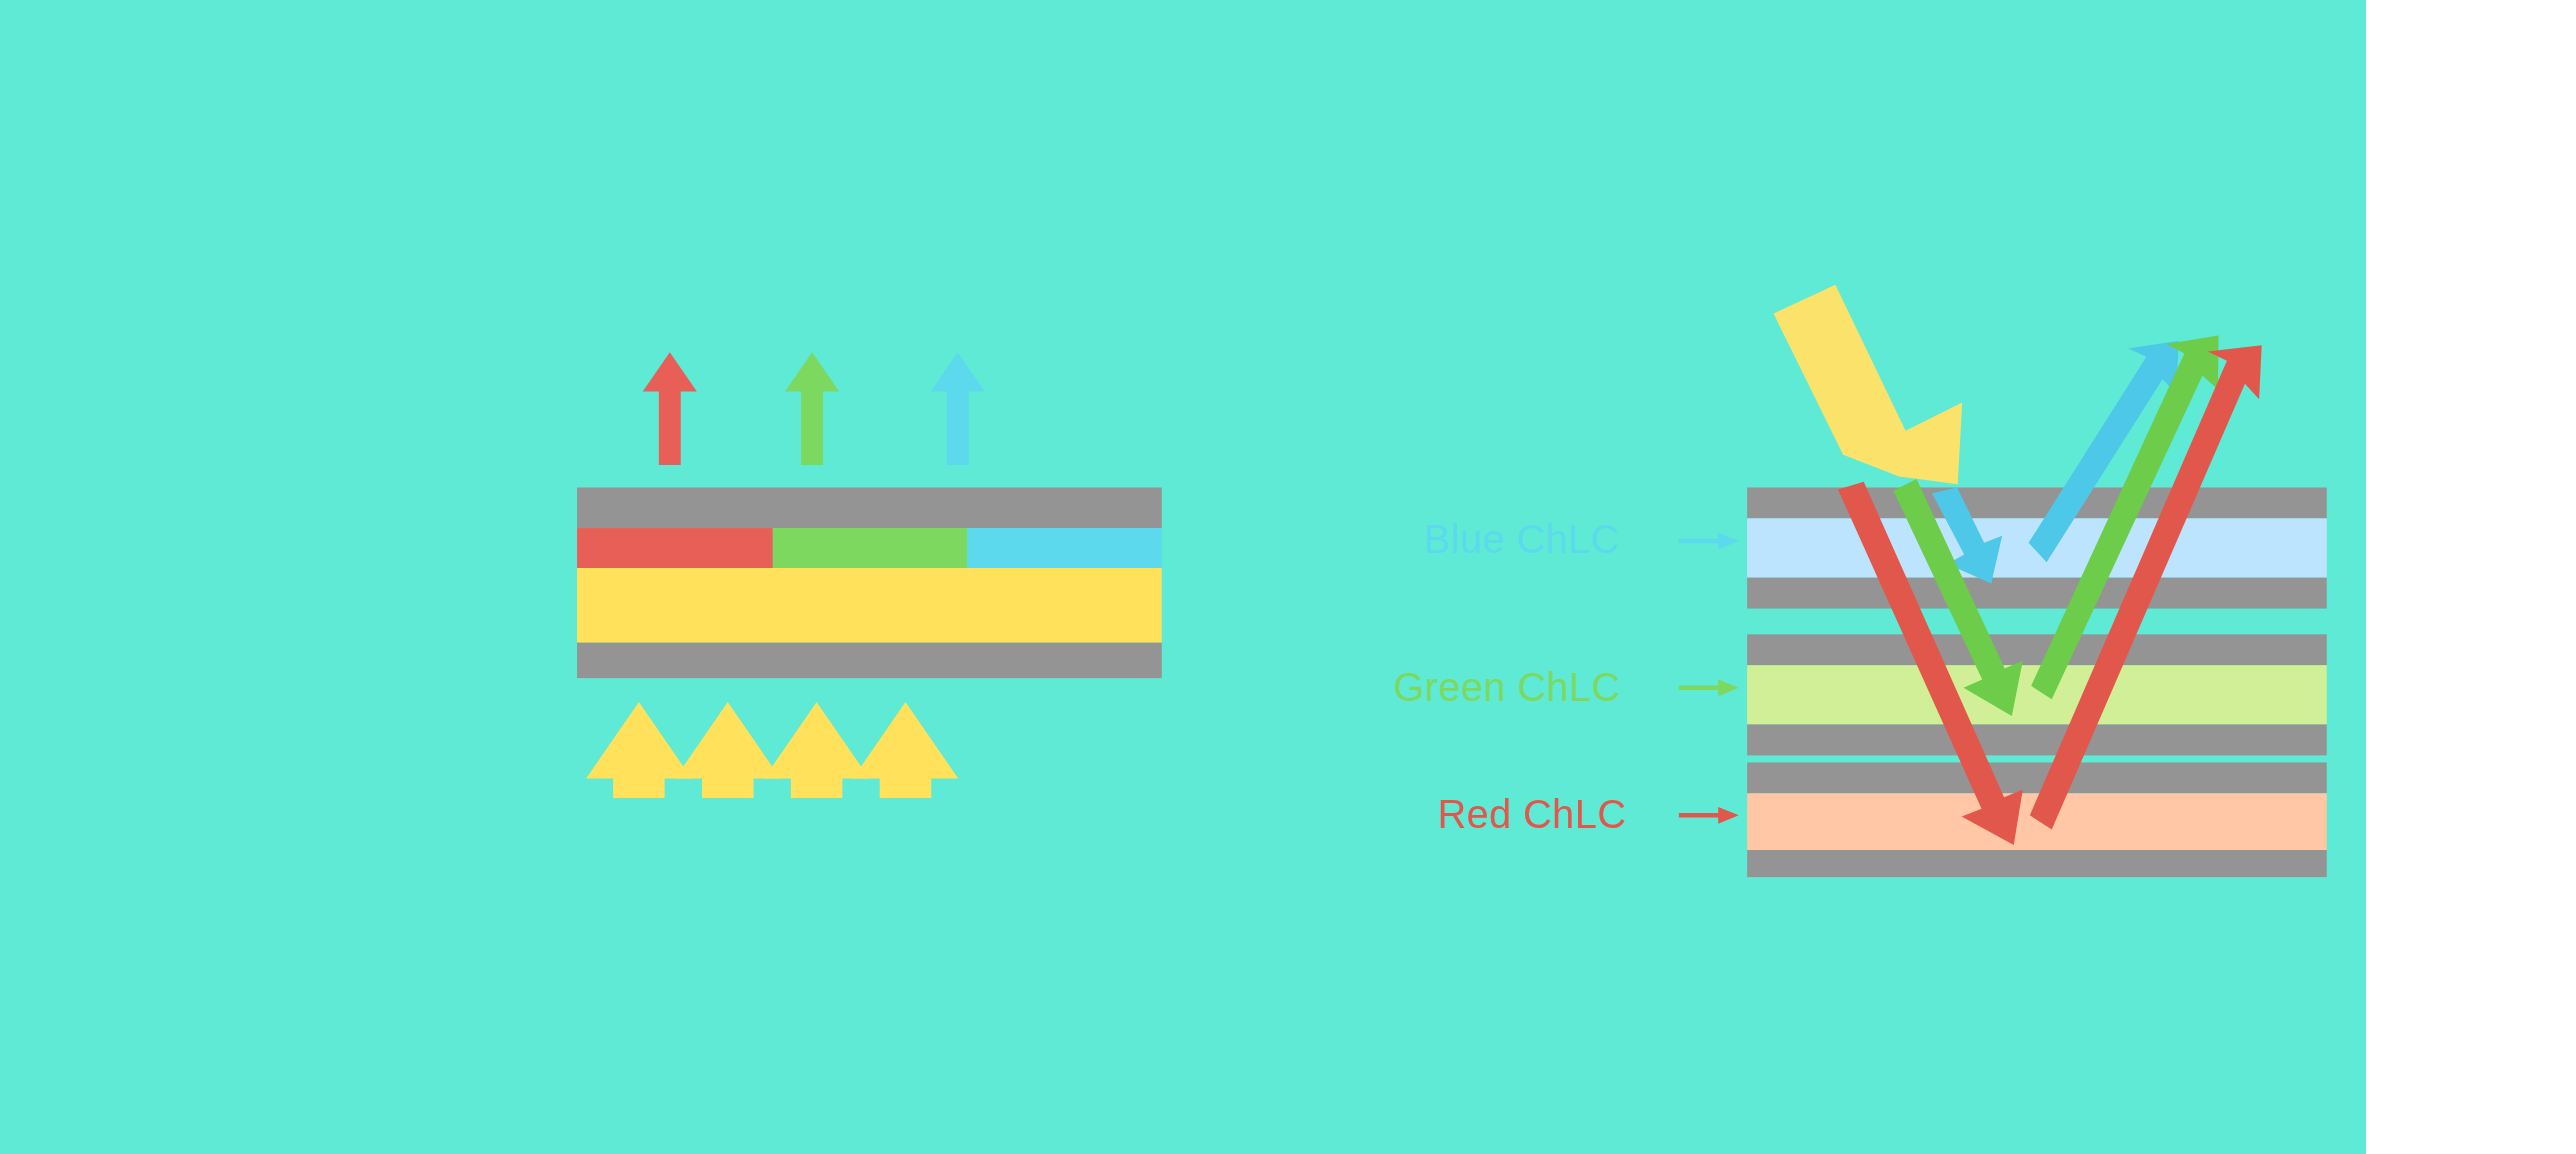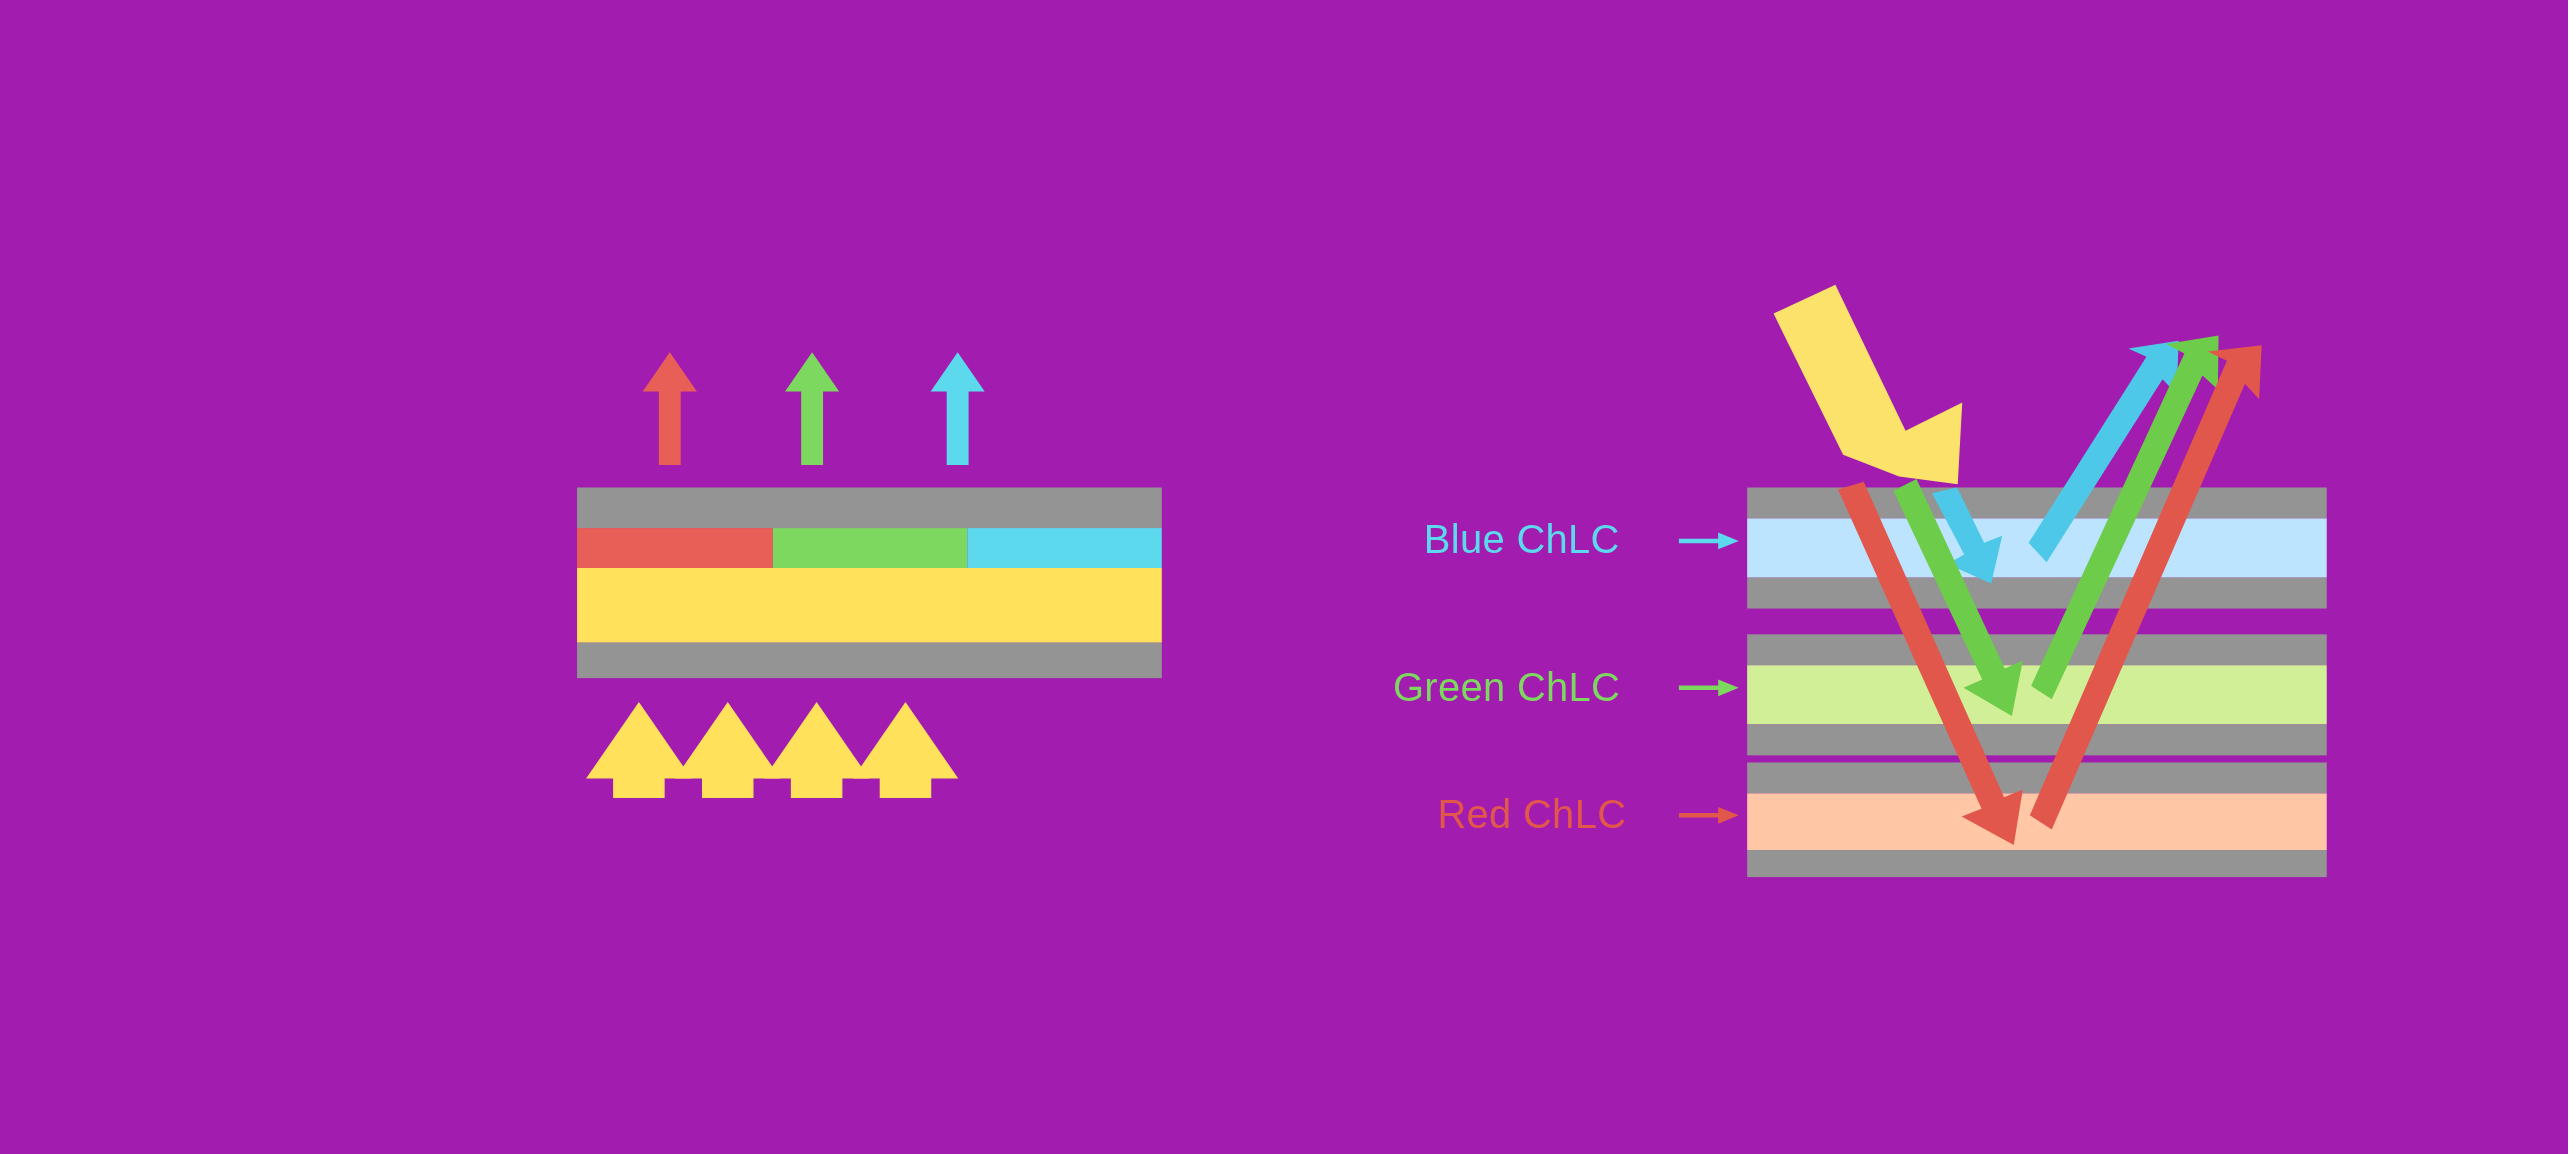--- a/index.html
+++ b/index.html
@@ -8,23 +8,23 @@
     background: #ffffff;
   }
   body {
     width: 2576px;
     height: 1154px;
     overflow: hidden;
     font-family: "Liberation Sans", sans-serif;
   }
   #figure {
     position: relative;
-    width: 2568px;
+    width: 2366px;
     height: 1154px;
-    background: #a21caf;
+    background: #5eead4;
   }
   svg.scene {
     position: absolute;
     top: 0;
     left: 0;
     width: 2576px;
     height: 1154px;
     display: block;
   }
   .lbl {

